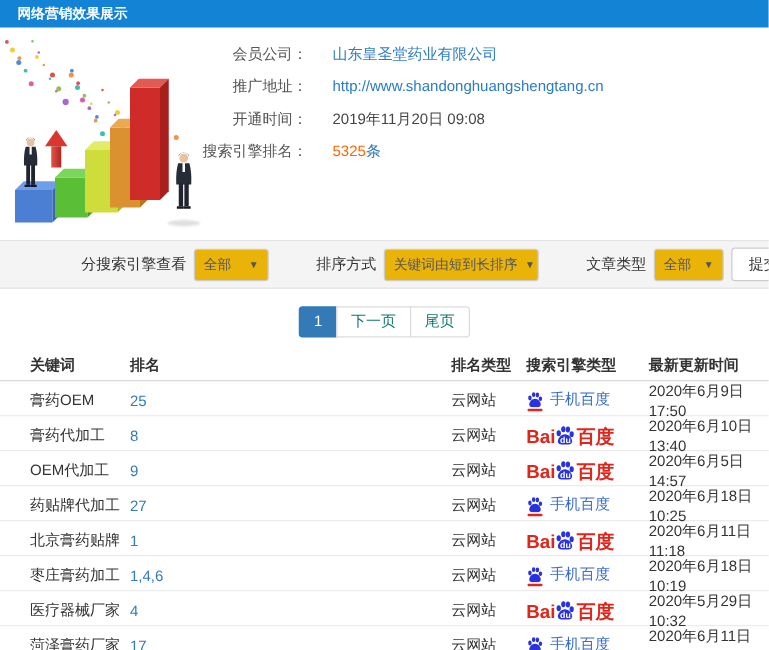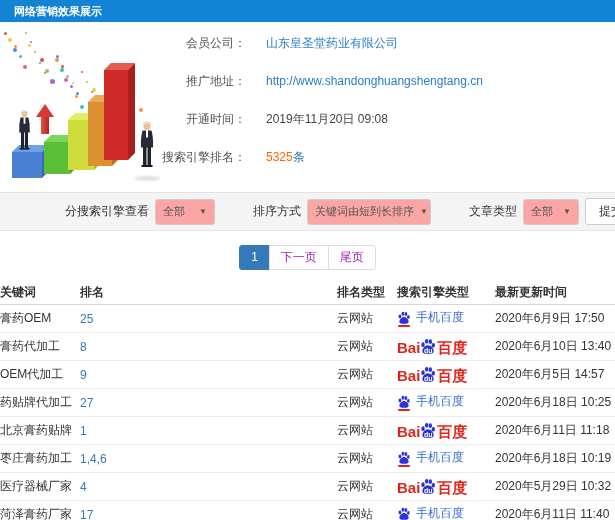--- a/index.html
+++ b/index.html
@@ -22,56 +22,56 @@
     background:var(--sidec); transform:skewY(-45deg); transform-origin:top left; }
   .arrow-up { position:absolute; left:36px; top:74px; width:0; height:0;
     border-left:9px solid transparent; border-right:9px solid transparent;
     border-bottom:13px solid #d8372f; }
   .arrow-up::after { content:""; position:absolute; left:-4px; top:13px; width:8px; height:17px;
     background:linear-gradient(90deg,#e1554a,#b42420); }
   .person { position:absolute; }
   .shadow { position:absolute; background:rgba(0,0,0,.12); border-radius:50%; filter:blur(1px); }
 
   
-  .info-rows { position:absolute; left:162px; top:36px; display:flex; flex-direction:column; gap:24px; }
+  .info-rows { position:absolute; left:162px; top:36px; display:flex; flex-direction:column; gap:12px; }
   .info-row { display:flex; align-items:center; height:14px; }
   .info-label { display:inline-block; width:84px; text-align:right; color:#555; }
   .info-value { margin-left:20px; color:#444; }
   .link { color:#2a7cc7; cursor:pointer; text-decoration:none; }
   .count-orange { color:#ff6600; }
   .count-unit { color:#337ab7; }
 
   
   .filterbar { position:absolute; top:192px; left:0; width:615px; height:39px;
     background:#f4f4f4; border-top:1px solid #e4e4e4; border-bottom:1px solid #e4e4e4;
     overflow:hidden; }
   .result-label { position:absolute; left:10px; top:0; line-height:37px; color:#666; }
   .filter-controls { position:absolute; right:-22px; top:0; height:37px;
     display:flex; align-items:center; gap:6px; }
   .flabel { font-weight:normal; color:#333; white-space:nowrap;margin-left:32px; }
   .dropdown { display:inline-flex; align-items:center; justify-content:space-between;
-    height:26px; padding:0 7px; background:#fca5a5; border:1px solid #ccc; border-radius:3px;
+    height:26px; padding:0 7px; background:#eab308; border:1px solid #ccc; border-radius:3px;
     color:#555; font-size:11px; white-space:nowrap; cursor:pointer; }
   .caret { font-size:8px; color:#555; margin-left:6px; }
   .submit-btn { height:27px; padding:0 13px; background:#fff; border:1px solid #ccc;
     border-radius:3px; color:#333; font-size:12px; cursor:pointer; white-space:nowrap; }
 
   
   .pagination { position:absolute; top:245px; left:0; width:615px;
     display:flex; justify-content:center; }
   .page-item { height:25px; line-height:23px; padding:0 11px; border:1px solid #ddd;
-    background:#fff; color:#a21caf; cursor:pointer; margin-left:-1px; white-space:nowrap; }
+    background:#fff; color:#0f766e; cursor:pointer; margin-left:-1px; white-space:nowrap; }
   .page-item.active { background:#337ab7; border-color:#337ab7; color:#fff; }
   .page-item:first-child { border-radius:3px 0 0 3px; margin-left:0; }
   .page-item:last-child { border-radius:0 3px 3px 0; }
 
   
   .table { position:absolute; top:281px; left:0; width:615px; }
   .grid-cols { display:grid; grid-template-columns:80px 257px 60px 98px 1fr;
-    padding-left:0; align-items:center; }
+    padding-left:24px; align-items:center; }
   .thead { height:24px; font-weight:bold; color:#333; border-bottom:1px solid #d8d8d8; }
   .trow { height:28px; border-bottom:1px solid #ececec; }
   .c-rank { color:#337ab7; cursor:pointer; }
   .c-updated { color:#333; }
 
   
   .engine-mobile { display:inline-flex; align-items:center; gap:5px; color:#3a6cd0; }
   .mpaw { position:relative; width:14px; height:14px; display:inline-block; }
   .mpaw svg { display:block; width:14px; height:13px; }
   .mpaw::after { content:""; position:absolute; left:1px; right:1px; bottom:-2px; height:2px;

